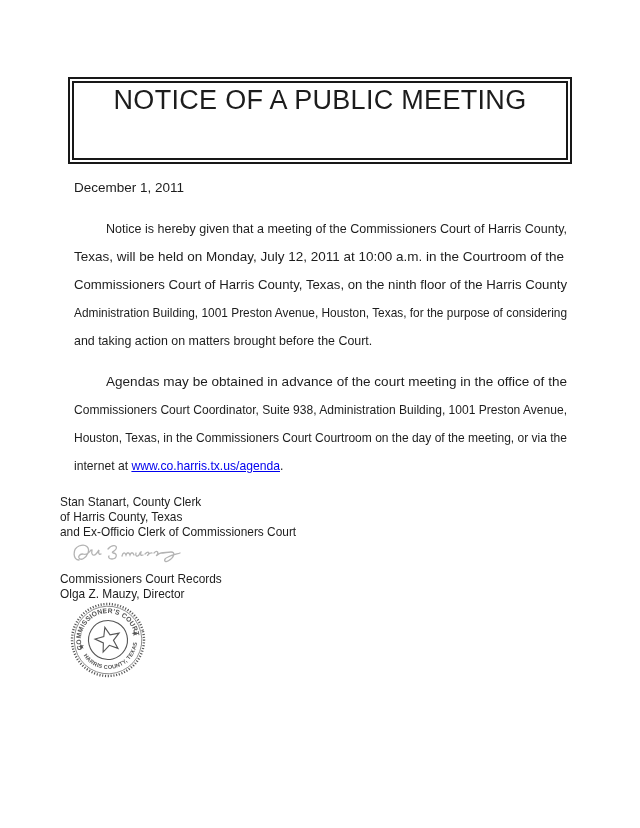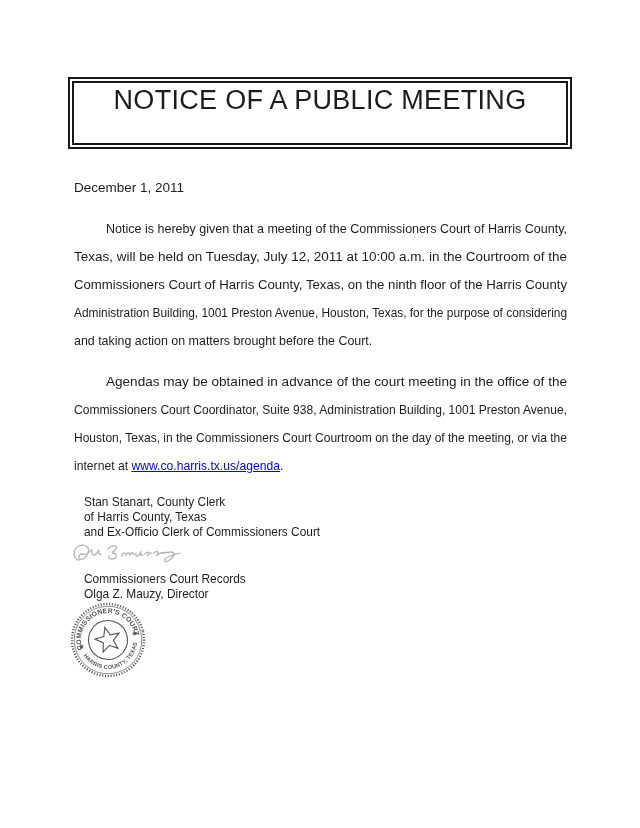--- a/index.html
+++ b/index.html
@@ -9,21 +9,21 @@
     font-family: "Liberation Sans", "DejaVu Sans", sans-serif;
     color: #1a1a1a;
   }
   .page {
     position: relative; width: 640px; height: 828px;
     background: #ffffff; overflow: hidden;
   }
 
   
   .title-box {
-    position: absolute; left: 68px; top: 77px; width: 504px; height: 72px;
+    position: absolute; left: 68px; top: 77px; width: 504px; height: 87px;
     border: 2px solid #181818; padding: 2px;
   }
   .title-inner {
     border: 2px solid #181818; width: 100%; height: 100%;
     text-align: center; padding-top: 2px;
   }
   .title {
     font-size: 27px; line-height: 30px; color: #1c1c1c;
     letter-spacing: 0.3px; white-space: nowrap;
   }
@@ -34,21 +34,21 @@
     font-size: 13.5px; color: #1d1d1d;
   }
   .body-text .line { height: 28px; line-height: 28px; }
   .line.indent { padding-left: 32px; margin-top: 13px; }
   .fit { display: inline-block; white-space: nowrap; transform-origin: 0 50%; }
 
   a.agenda-link { color: #0000ee; text-decoration: underline; cursor: pointer; }
 
   
   .sig-block {
-    position: absolute; left: 84px; font-size: 13.5px; color: #1d1d1d;
+    position: absolute; left: 60px; font-size: 13.5px; color: #1d1d1d;
   }
   .sig-block .line { height: 15px; line-height: 15px; }
   .clerk-block { top: 494px; }
   .director-block { top: 571px; }
 
   .signature-svg { position: absolute; left: 70px; top: 539px; }
   .seal-svg { position: absolute; left: 58px; top: 590px; }
 </style>
 </head>
 <body>
@@ -58,21 +58,21 @@
   <div class="title-box">
     <div class="title-inner">
       <div class="title">NOTICE OF A PUBLIC MEETING</div>
     </div>
   </div>
 
   <div class="body-text">
     <div class="line"><span class="fit">December 1, 2011</span></div>
 
     <div class="line indent"><span class="fit" style="transform: scaleX(0.927157);">Notice is hereby given that a meeting of the Commissioners Court of Harris County,</span></div>
-    <div class="line"><span class="fit" style="transform: scaleX(0.999398);">Texas, will be held on Tuesday, July 12, 2011 at 10:00 a.m. in the Courtroom of the</span></div>
+    <div class="line"><span class="fit" style="transform: scaleX(0.999398);">Texas, will be held on Monday, July 12, 2011 at 10:00 a.m. in the Courtroom of the</span></div>
     <div class="line"><span class="fit" style="transform: scaleX(0.977266);">Commissioners Court of Harris County, Texas, on the ninth floor of the Harris County</span></div>
     <div class="line"><span class="fit" style="transform: scaleX(0.880185);">Administration Building, 1001 Preston Avenue, Houston, Texas, for the purpose of considering</span></div>
     <div class="line"><span class="fit" style="transform: scaleX(0.92);">and taking action on matters brought before the Court.</span></div>
 
     <div class="line indent"><span class="fit" style="transform: scaleX(1.00422);">Agendas may be obtained in advance of the court meeting in the office of the</span></div>
     <div class="line"><span class="fit" style="transform: scaleX(0.893015);">Commissioners Court Coordinator, Suite 938, Administration Building, 1001 Preston Avenue,</span></div>
     <div class="line"><span class="fit" style="transform: scaleX(0.890645);">Houston, Texas, in the Commissioners Court Courtroom on the day of the meeting, or via the</span></div>
     <div class="line"><span class="fit" style="transform: scaleX(0.9);"><span>internet at </span><a class="agenda-link" href="#">www.co.harris.tx.us/agenda</a><span>.</span></span></div>
   </div>
 

